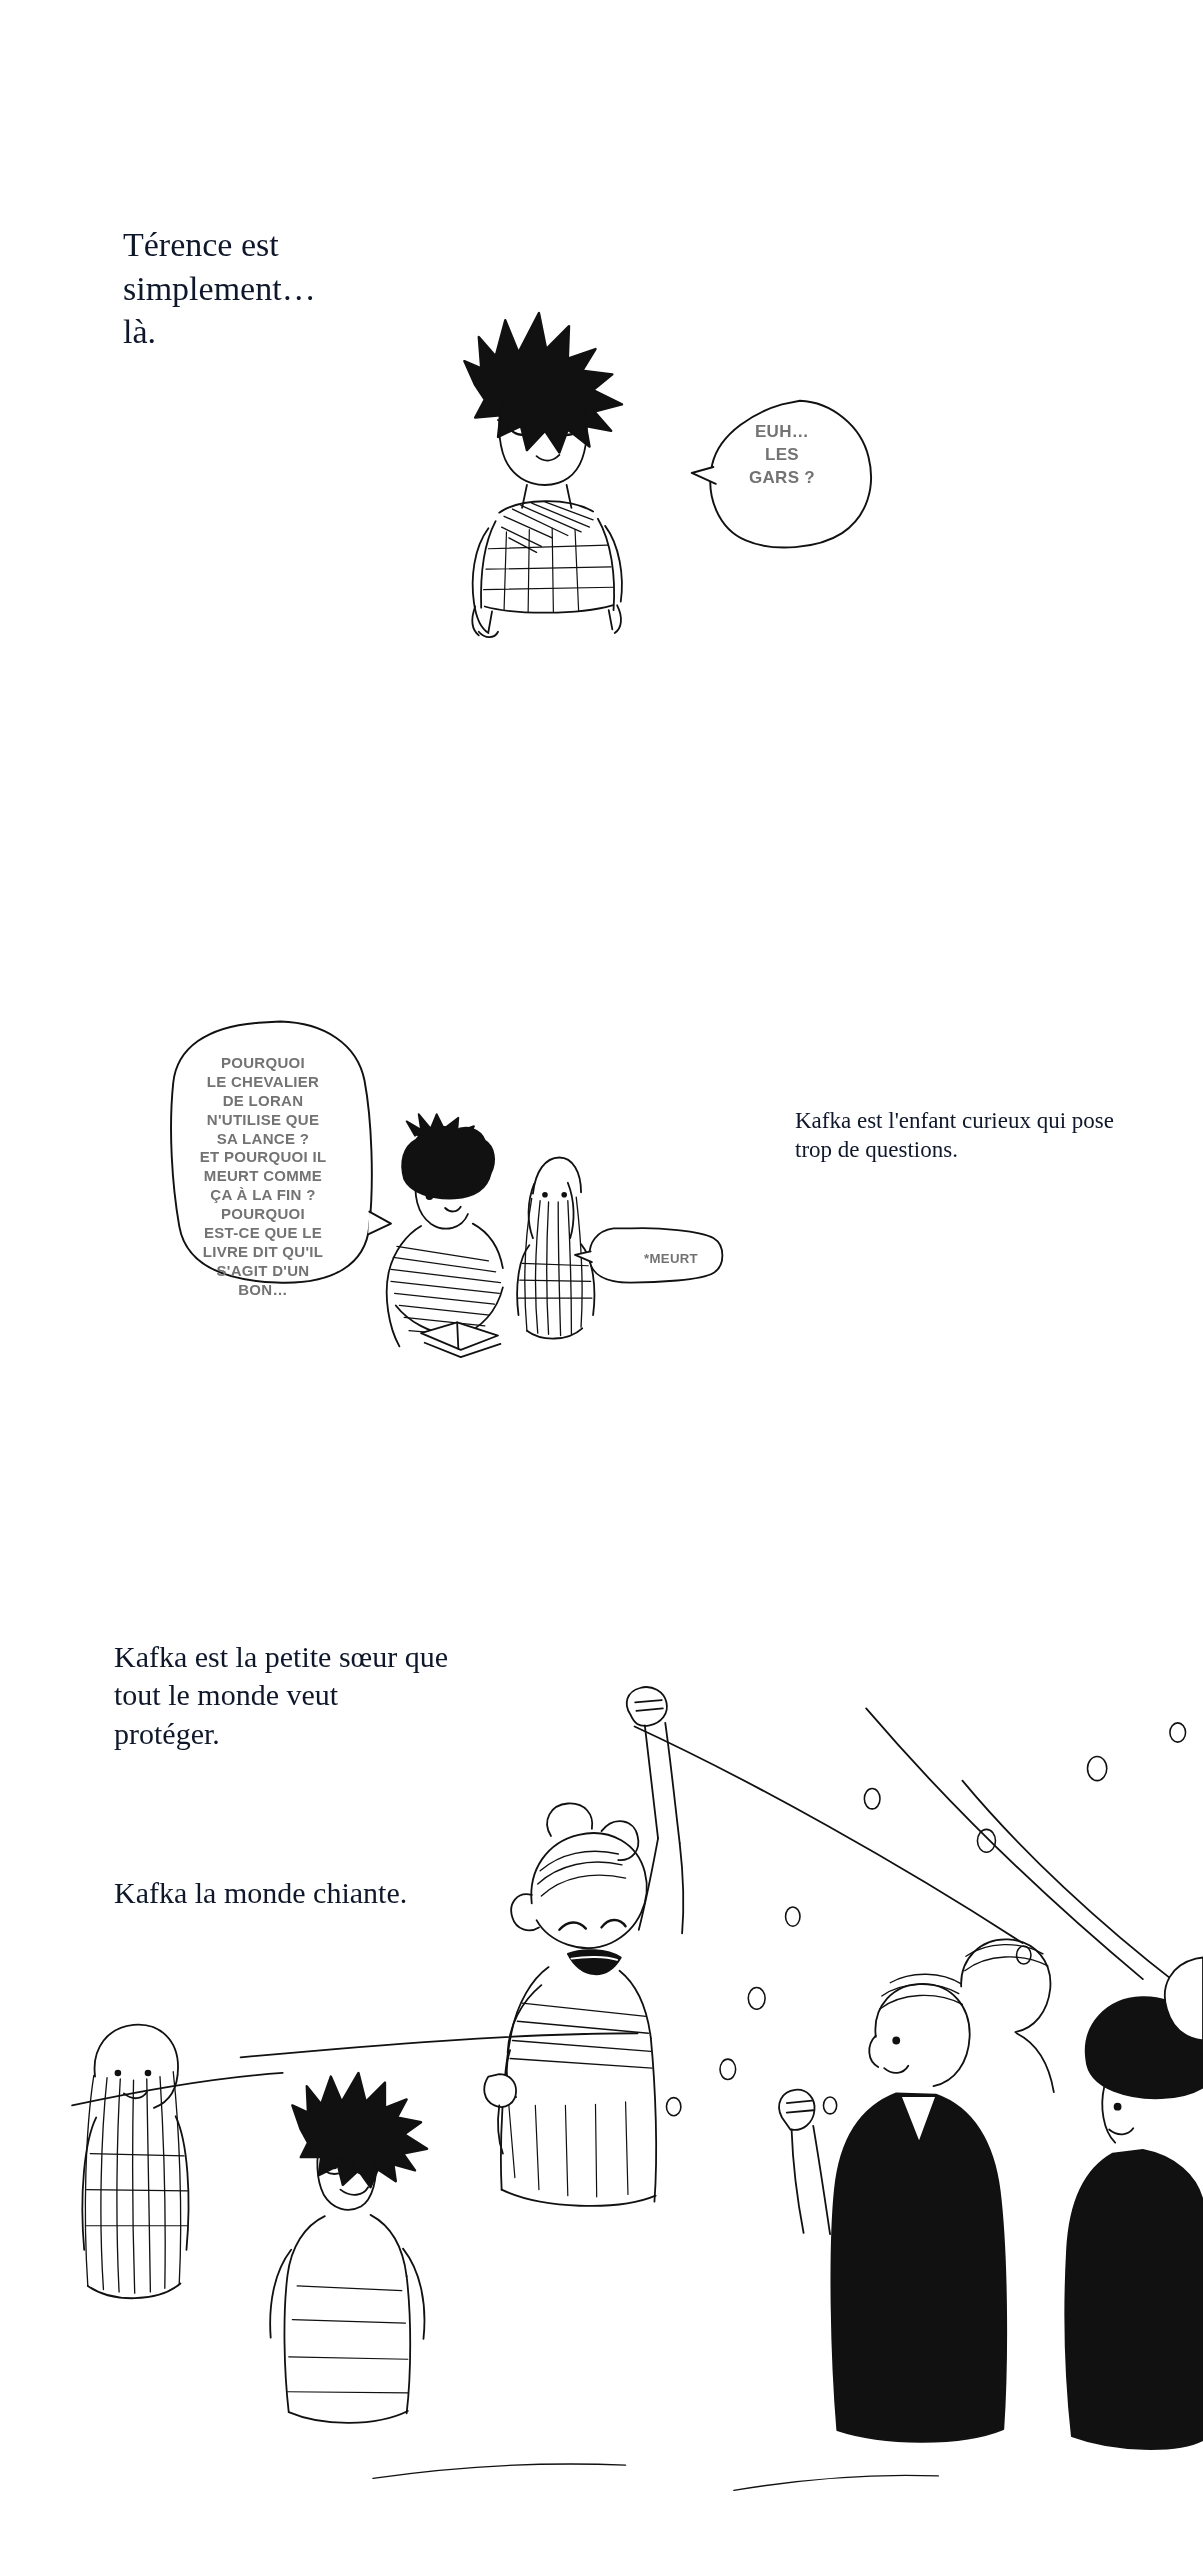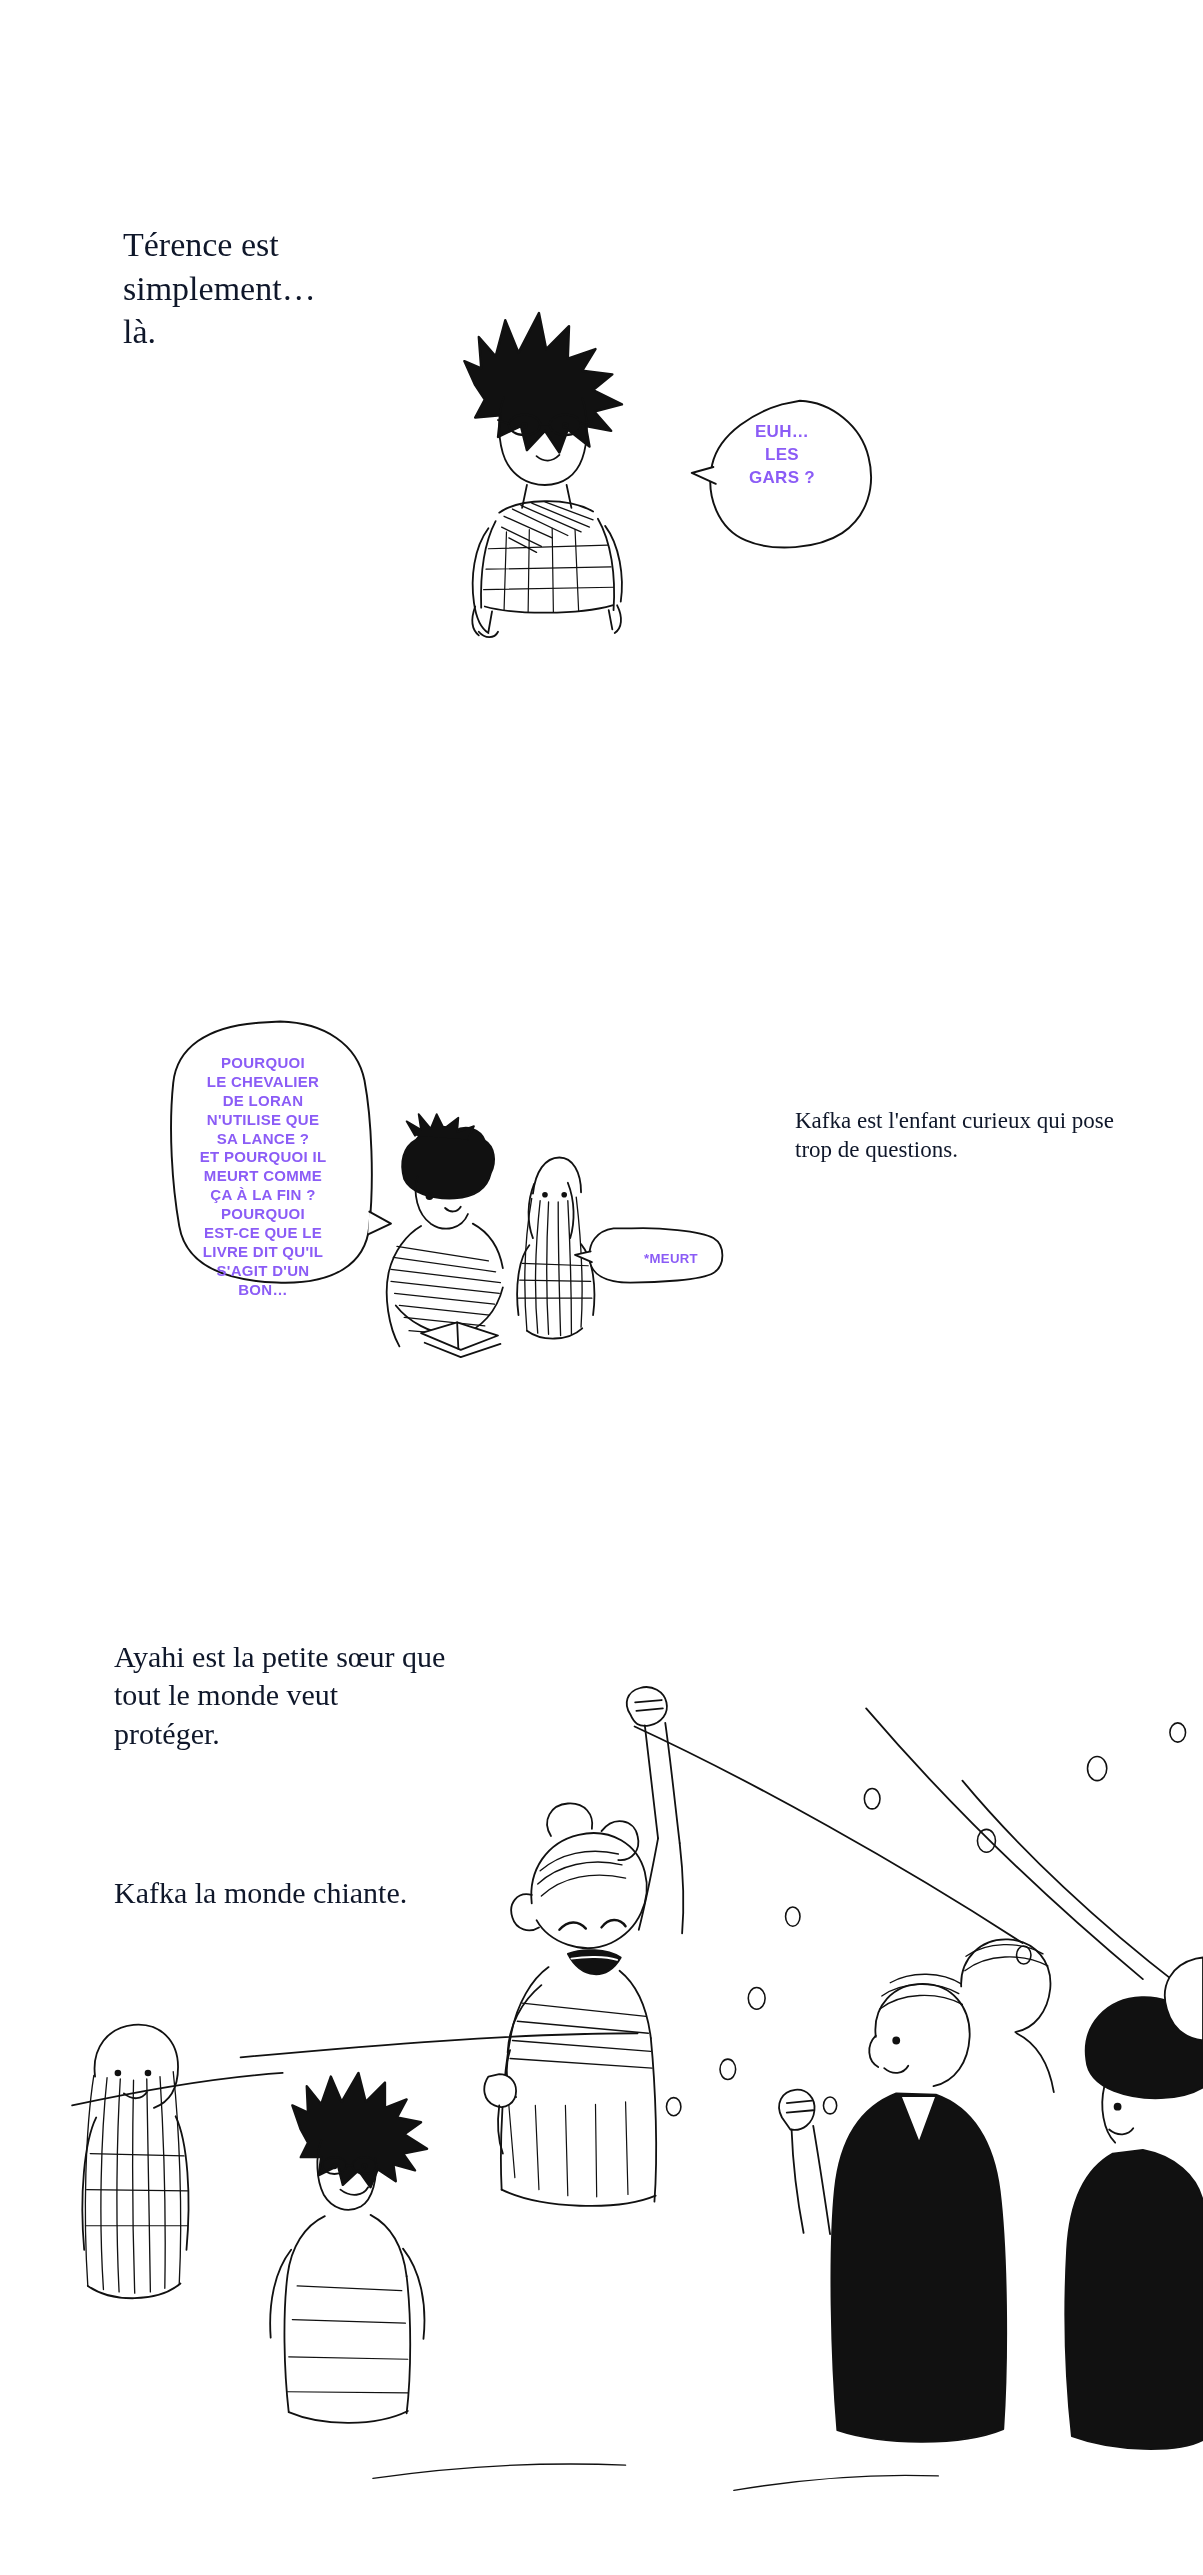--- a/index.html
+++ b/index.html
@@ -57,21 +57,21 @@
     width: 337px;
     font-size: 30px;
   }
 
   
   .bubble-text {
     position: absolute;
     font-family: "Liberation Sans", sans-serif;
     font-weight: 700;
     text-align: center;
-    color: #8b5cf6;
+    color: #737373;
     white-space: pre-line;
     letter-spacing: 0.3px;
   }
   #bubble-1-text {
     left: 713px;
     top: 421px;
     width: 138px;
     font-size: 17px;
     line-height: 1.35;
   }
@@ -436,18 +436,18 @@
 EST-CE QUE LE
 LIVRE DIT QU'IL
 S'AGIT D'UN
 BON…</div>
 
   <div class="bubble-text" id="bubble-3-text">*MEURT</div>
 
   <div class="narration" id="narration-2">Kafka est l'enfant curieux qui pose trop de questions.</div>
 
 
-  <div class="narration" id="narration-4">Ayahi est la petite sœur que tout le monde veut protéger.</div>
+  <div class="narration" id="narration-4">Kafka est la petite sœur que tout le monde veut protéger.</div>
 
   <div class="narration" id="narration-5">Kafka la monde chiante.</div>
 
 </div>
 
 
 </body></html>

